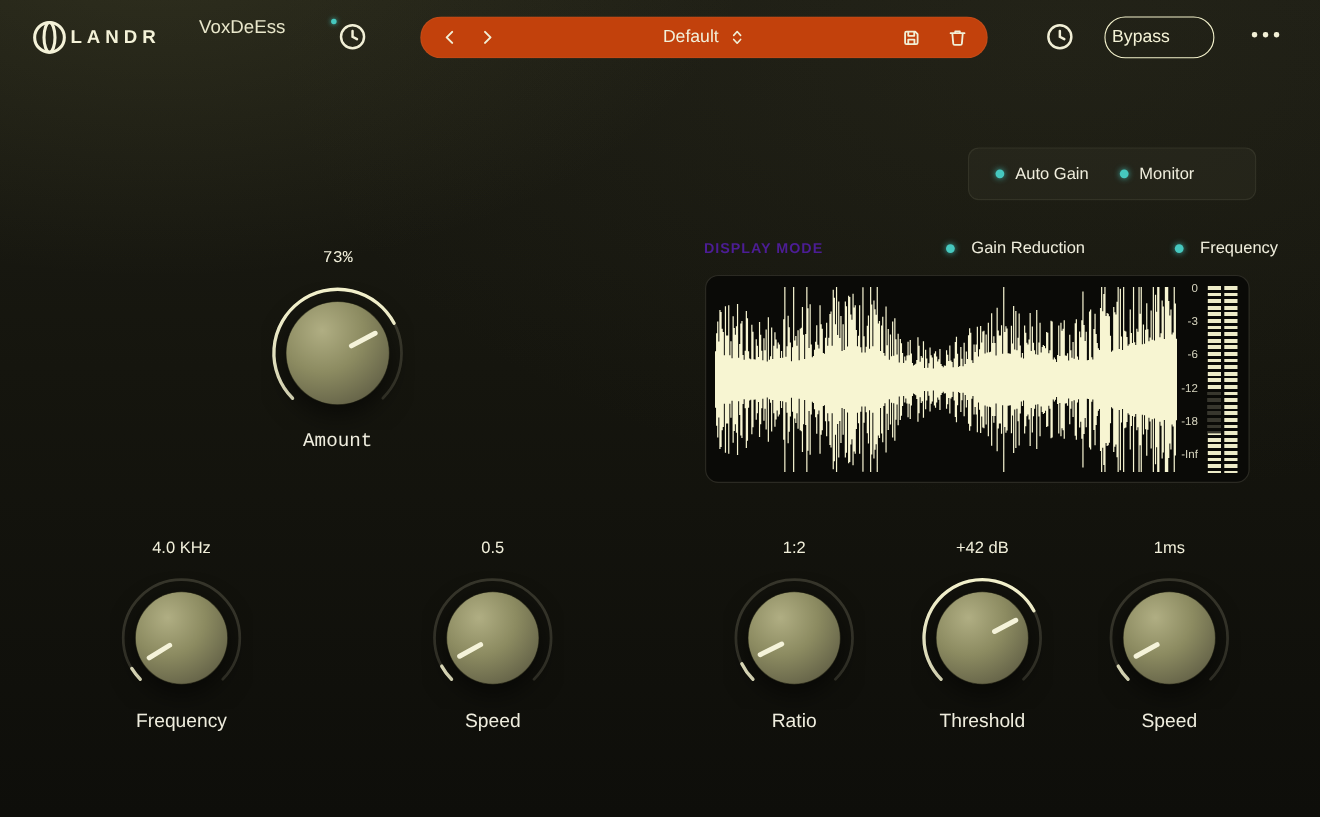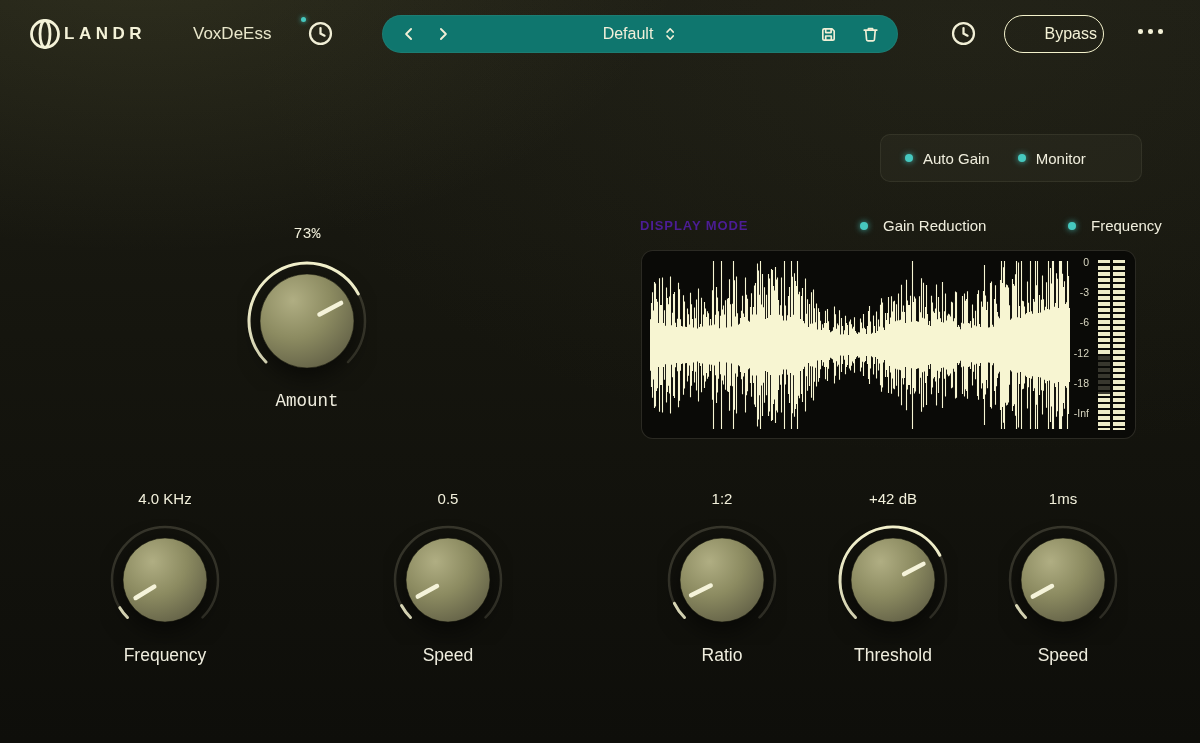--- a/index.html
+++ b/index.html
@@ -16,32 +16,32 @@
   .abs { position:absolute; }
 
   
   .brand-text { font-size:17px; font-weight:700; letter-spacing:4.5px; color:#f4f2d8; }
   .product-text { font-size:17px; font-weight:400; color:#e9e7cb; }
   .icon-btn { background:none; border:none; padding:0; cursor:pointer; display:flex; align-items:center; justify-content:center; }
   .notif-dot { width:5px; height:5px; border-radius:50%; background:#46c8bf; box-shadow:0 0 5px rgba(70,200,191,.9); }
 
   .preset-bar {
     left:382px; top:15px; width:516px; height:38px;
-    background:#0f766e; border:1px solid rgba(246,244,207,0.06);
+    background:#c2410c; border:1px solid rgba(246,244,207,0.06);
     border-radius:19px; display:flex; align-items:center;
   }
   .preset-center { position:absolute; left:50%; top:0; height:100%; transform:translateX(-50%);
     display:flex; align-items:center; gap:9px; }
   .preset-name { font-size:16px; color:#f2f0da; }
 
   .bypass-btn {
     left:1004px; top:15px; width:100px; height:38px;
     border:1.5px solid #f4f2cc; border-radius:19px; background:transparent;
     color:#f4f2d6; font-size:16px; font-family:"Liberation Sans",sans-serif;
-    display:flex; align-items:center; justify-content:flex-end; cursor:pointer;
+    display:flex; align-items:center; justify-content:flex-start; cursor:pointer;
   }
   .ellipsis { display:flex; gap:5.5px; }
   .ellipsis i { width:4.5px; height:4.5px; border-radius:50%; background:#f2f0d6; }
 
   
   .toggle-box {
     left:880px; top:134px; width:262px; height:48px;
     background:rgba(246,244,207,0.035); border:1px solid rgba(246,244,207,0.07);
     border-radius:10px; display:flex; align-items:center; padding:12px 24px; gap:28px;
   }
@@ -76,21 +76,21 @@
 </head>
 <body>
 
 <div class="abs" style="left:26px; top:15px;">
   <svg width="38" height="38" viewBox="0 0 38 38" fill="none">
     <circle cx="19" cy="19" r="13.5" stroke="#f4f2d8" stroke-width="2.8"></circle>
     <ellipse cx="19" cy="19" rx="5" ry="13.5" stroke="#f4f2d8" stroke-width="2.8"></ellipse>
   </svg>
 </div>
 <div class="abs brand-text" style="left:64px; top:24px;">LANDR</div>
-<div class="abs product-text" style="left:181px; top:24px;margin-left:12px;">VoxDeEss</div>
+<div class="abs product-text" style="left:181px; top:15px;">VoxDeEss</div>
 
 <div class="abs notif-dot" style="left:301px; top:17px;"></div>
 <button class="abs icon-btn" style="left:307px; top:20px;">
   <span>
     <svg width="27" height="27" viewBox="0 0 24 24" fill="none">
       <circle cx="12" cy="12" r="9.3" stroke="#f1efd6" stroke-width="2"></circle>
       <path d="M12 7.2V12l3.6 1.9" stroke="#f1efd6" stroke-width="2" stroke-linecap="round"></path>
     </svg>
   </span>
 </button>

